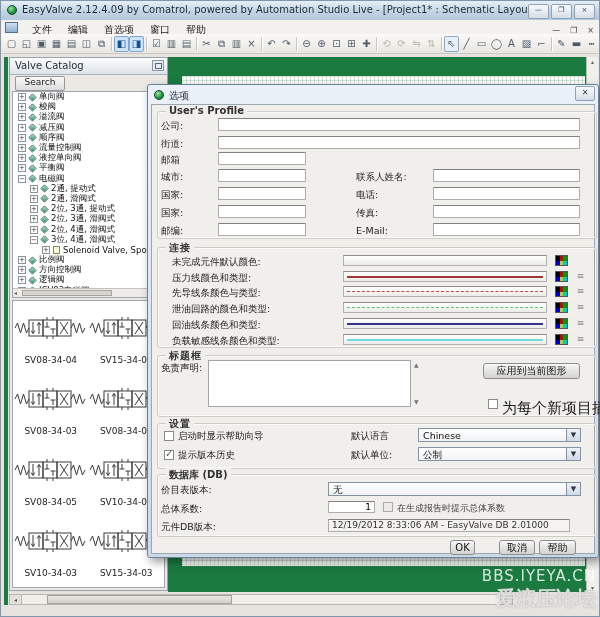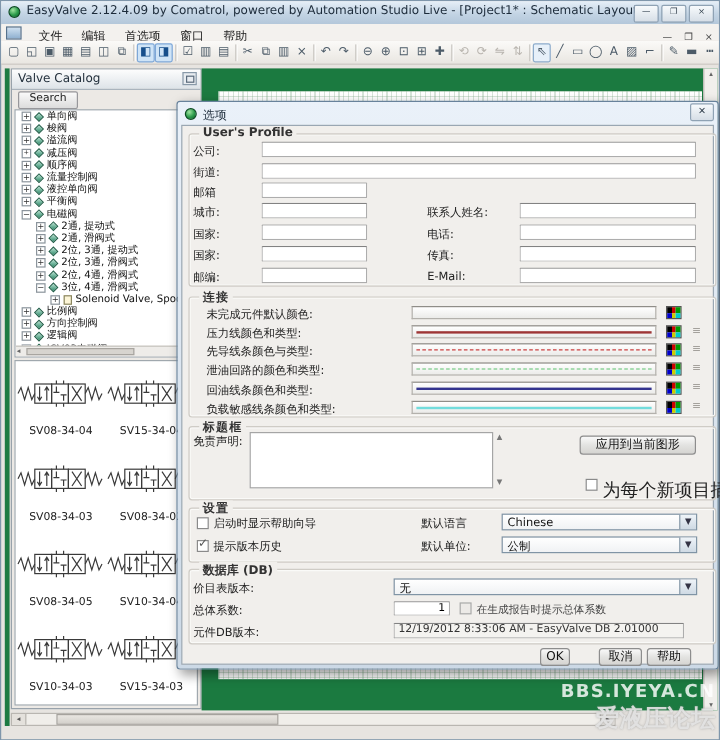--- a/index.html
+++ b/index.html
@@ -70,21 +70,21 @@
   #vscroll .ar{position:absolute;left:0;width:100%;text-align:center;font-size:6px;color:#666;}
   #bottom-scroll{position:absolute;left:8px;top:593px;width:504px;height:11px;background:#f0eeea;
     border:1px solid #b9b6b1;box-sizing:border-box;}
   #bottom-scroll .arl,#bottom-scroll .arr{position:absolute;top:0;width:11px;height:9px;font-size:6px;line-height:9px;
     text-align:center;color:#555;background:#e4e1dc;}
   #bottom-scroll .arl{left:0;border-right:1px solid #b9b6b1;}
   #bottom-scroll .arr{right:0;border-left:1px solid #b9b6b1;}
   #bottom-scroll .thumb{position:absolute;left:37px;top:0;width:185px;height:9px;background:linear-gradient(#e9e6e1,#d3d0cb);
     border:1px solid #a5a29d;box-sizing:border-box;}
   #watermark{position:absolute;right:3px;bottom:4px;text-align:right;z-index:6;pointer-events:none;}
-  #wm1{font-size:15px;font-weight:bold;letter-spacing:1px;color:rgba(255,255,255,.82);}
+  #wm1{font-size:15px;font-weight:normal;letter-spacing:1px;color:rgba(255,255,255,.82);}
   #wm2{font-size:20px;font-weight:bold;color:rgba(230,230,230,.9);text-shadow:0 0 2px rgba(120,120,120,.55);}
   
   #dialog{position:absolute;left:146px;top:83px;width:452px;height:474px;z-index:10;
     background:linear-gradient(#eaf1f9,#ccd9e6);border:1px solid #68829b;border-radius:3px;
     box-shadow:3px 4px 10px rgba(0,0,0,.4);box-sizing:border-box;}
   #dlg-title{position:absolute;left:4px;top:2px;right:4px;height:16px;}
   #dlg-title .orb{position:absolute;left:2px;top:3px;width:10px;height:10px;border-radius:50%;
     background:radial-gradient(circle at 35% 30%,#9fe49f,#2a9a4a 55%,#0d5f2a);border:1px solid #0a4a20;box-sizing:border-box;}
   #dlg-title .txt{position:absolute;left:17px;top:2px;font-size:10px;color:#1c2b3a;}
   #dlg-close{position:absolute;right:3px;top:1px;width:18px;height:13px;background:linear-gradient(#f7fafc,#d6dee6);

